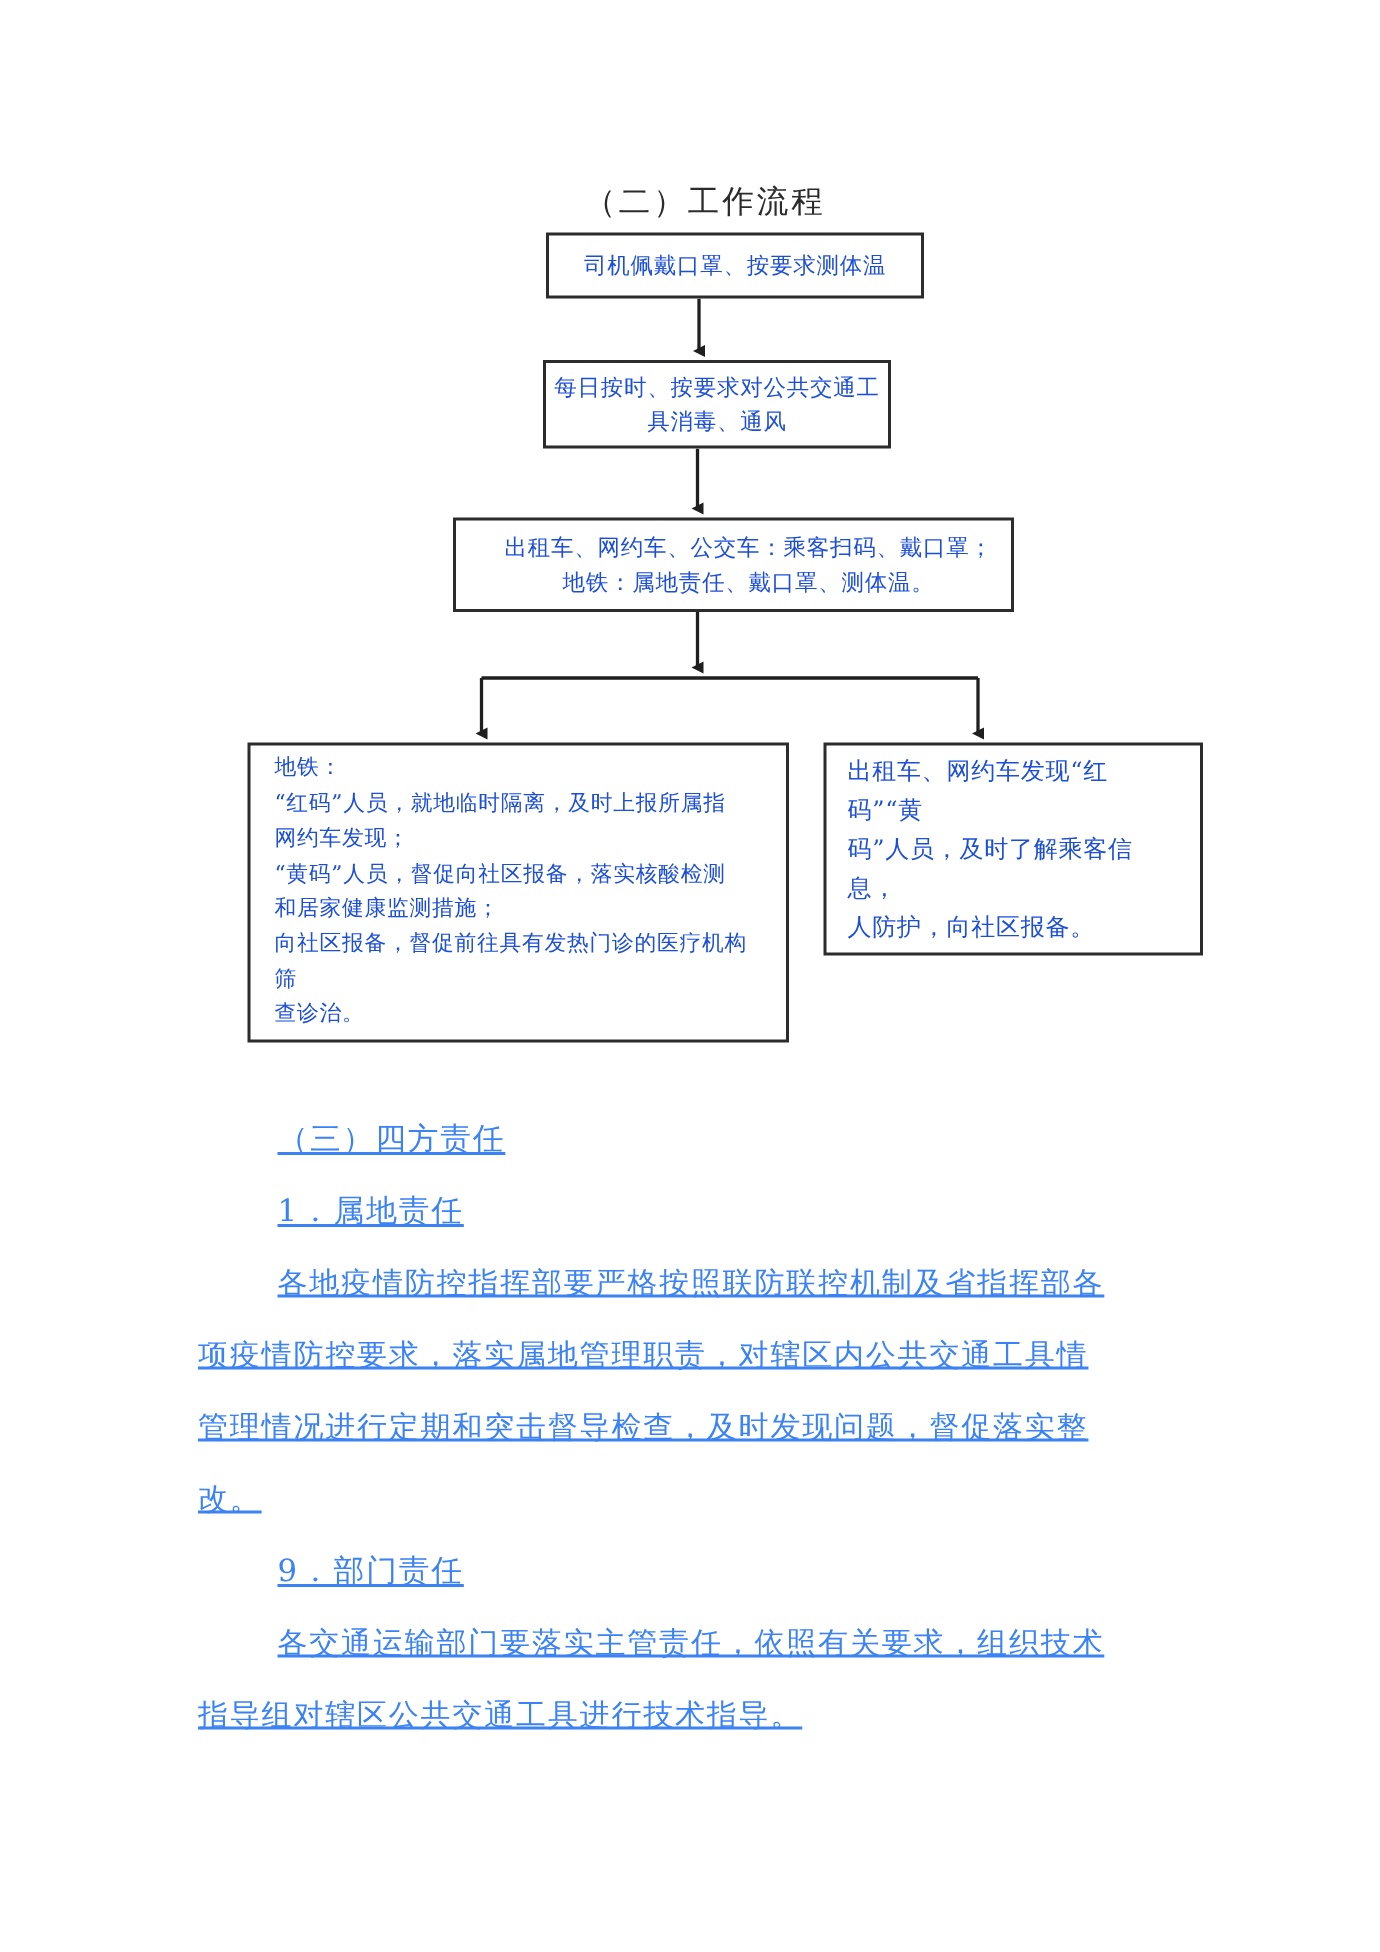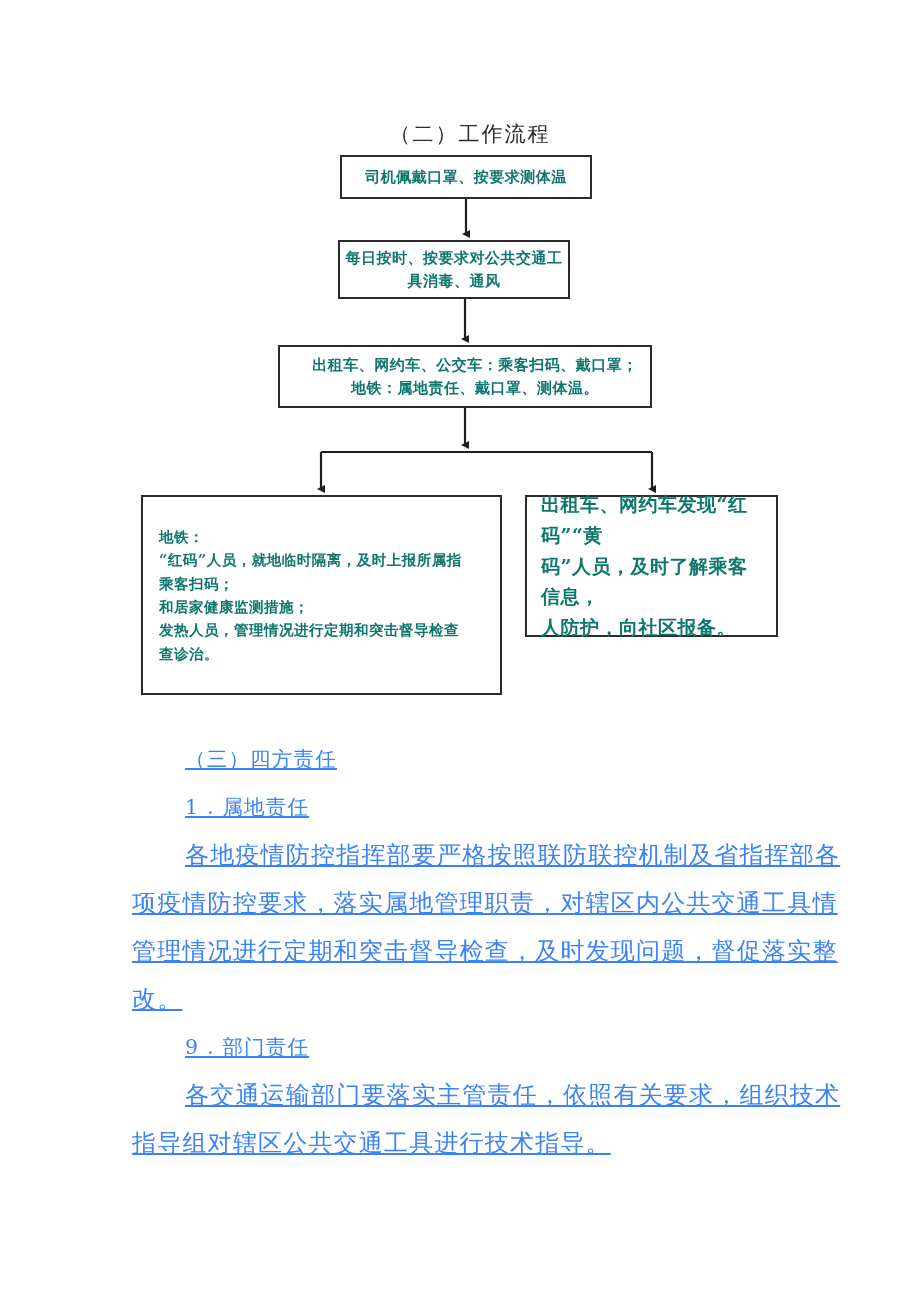--- a/index.html
+++ b/index.html
@@ -45,23 +45,24 @@
     white-space: nowrap;
   }
   .fc-box {
     position: absolute;
     box-sizing: border-box;
     border: 2px solid #2c2c2c;
     background: #ffffff;
     display: flex;
     align-items: center;
     justify-content: center;
-    color: #0f766e;
-    font-weight: bold;
-    font-family: "DejaVu Serif", "Liberation Serif", serif;
+    color: #1d4ed8;
+    font-weight: normal;
+    font-family: "DejaVu Serif", "Liberation Serif", serif;
+    margin-left: 24px;
   }
   .fc-box .inner {
     width: 100%;
     text-align: center;
     line-height: 1.5;
     font-size: 15px;
     letter-spacing: 0.5px;
   }
   .fc-box.left-align .inner {
     text-align: left;
@@ -69,21 +70,21 @@
     line-height: 1.62;
   }
 
   #box1 { left: 340px; top: 155px; width: 252px; height: 44px; }
   #box2 { left: 338px; top: 240px; width: 232px; height: 59px; }
   #box3 { left: 278px; top: 345px; width: 374px; height: 63px; padding-left: 20px; }
   #box4 { left: 141px; top: 495px; width: 361px; height: 200px; align-items: center; }
   #box5 { left: 525px; top: 495px; width: 253px; height: 142px; }
 
   #box4 .inner { padding: 0 16px; font-size: 14.5px; }
-  #box5 .inner { padding: 0 14px; font-size: 19px; }
+  #box5 .inner { padding: 0 14px; font-size: 16px; }
 
   
   #connectors {
     position: absolute;
     left: 0; top: 0;
     width: 920px;
     height: 730px;
     pointer-events: none;
   }
 
@@ -91,21 +92,21 @@
   #bodytext {
     position: absolute;
     left: 132px;
     top: 735px;
     width: 660px;
     font-family: "DejaVu Serif", "Liberation Serif", serif;
     color: #3b82f6;
     text-decoration: underline;
   }
   .bt-line {
-    font-size: 24px;
+    font-size: 20px;
     line-height: 48px;
     letter-spacing: 1.2px;
     white-space: nowrap;
   }
   .bt-head {
     font-size: 20.5px;
     line-height: 48px;
     letter-spacing: 1.2px;
     padding-left: 53px;
     white-space: nowrap;
@@ -161,23 +162,24 @@
       <div class="inner">
         <div>出租车、网约车、公交车：乘客扫码、戴口罩；</div>
         <div>地铁：属地责任、戴口罩、测体温。</div>
       </div>
     </div>
 
     <div class="fc-box left-align" id="box4">
       <div class="inner">
         <div>地铁：</div>
         <div>“红码”人员，就地临时隔离，及时上报所属指</div>
-        <div>乘客扫码；</div>
+        <div>网约车发现；</div>
+        <div>“黄码”人员，督促向社区报备，落实核酸检测</div>
         <div>和居家健康监测措施；</div>
-        <div>发热人员，管理情况进行定期和突击督导检查</div>
+        <div>向社区报备，督促前往具有发热门诊的医疗机构筛</div>
         <div>查诊治。</div>
       </div>
     </div>
 
     <div class="fc-box left-align" id="box5">
       <div class="inner">
         <div>出租车、网约车发现“红码”“黄</div>
         <div>码”人员，及时了解乘客信息，</div>
         <div>人防护，向社区报备。</div>
       </div>

